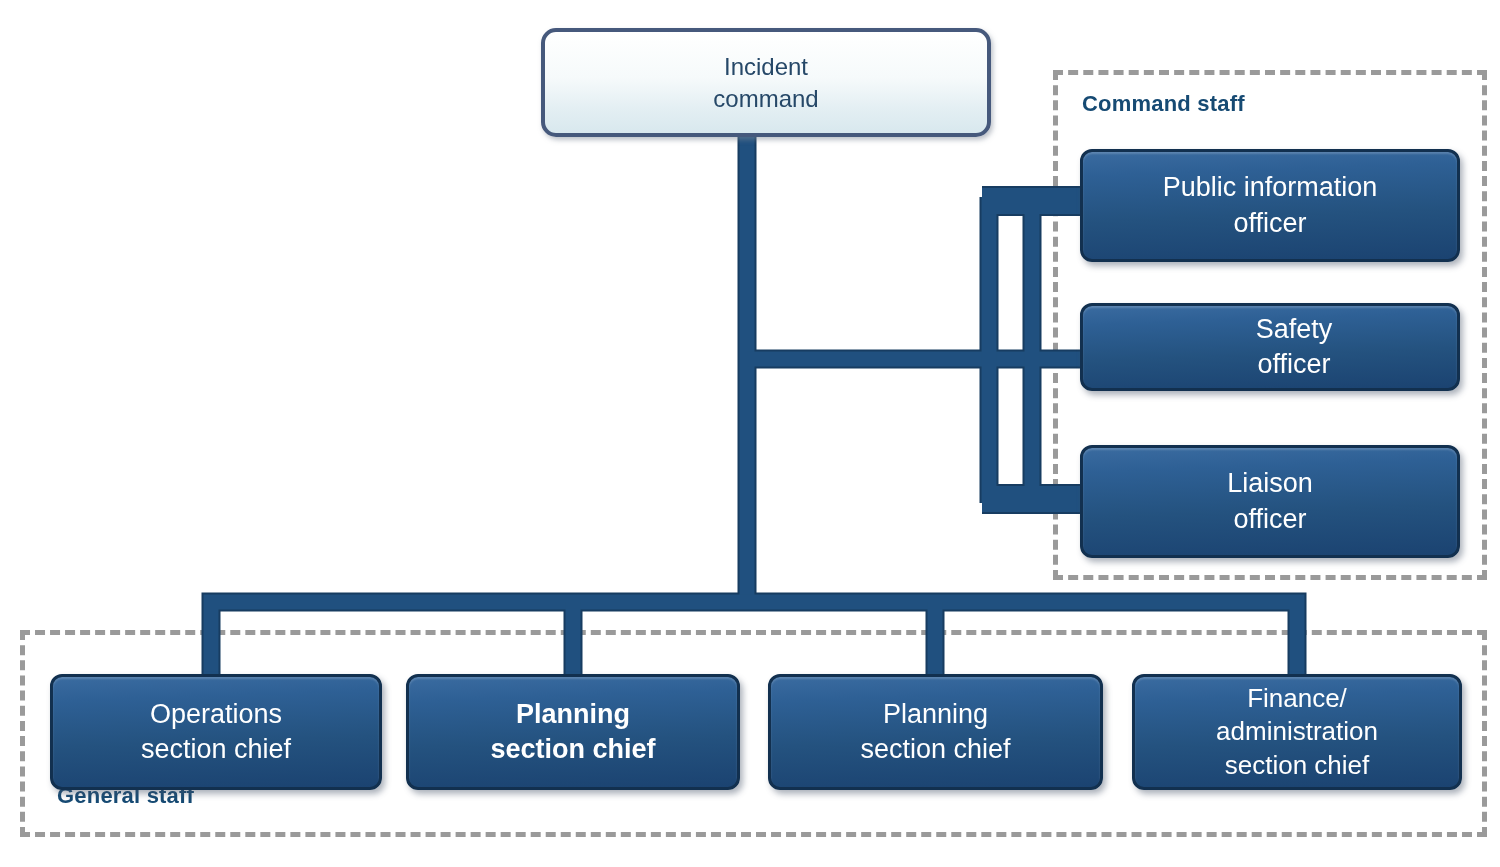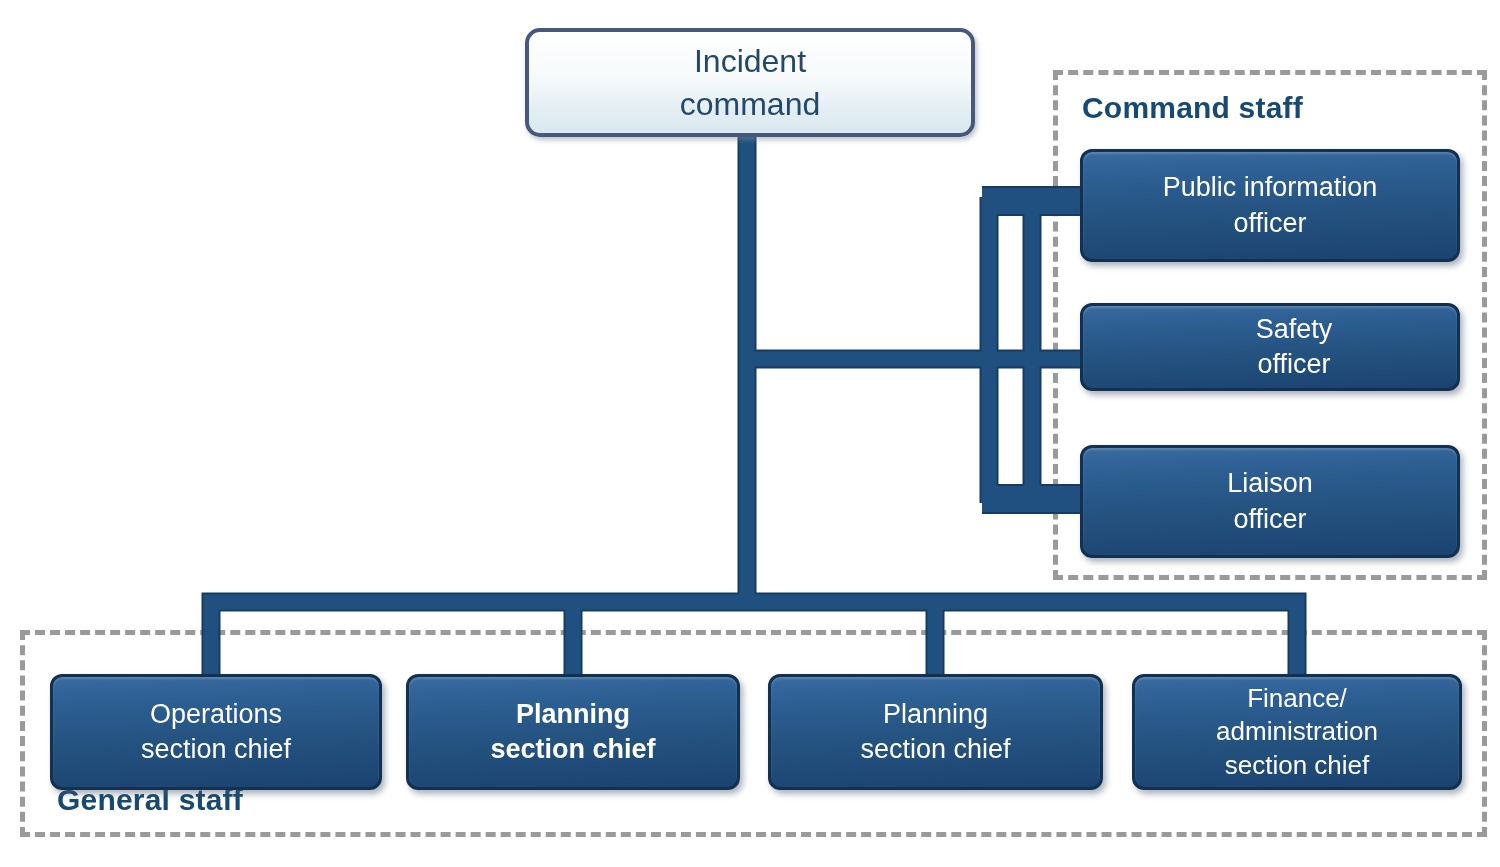--- a/index.html
+++ b/index.html
@@ -22,21 +22,21 @@
     border: 5px dashed #9a9a9a;
     background: transparent;
     box-sizing: border-box;
     z-index: 1;
   }
   .group-command { left: 1053px; top: 70px;  width: 434px;  height: 510px; }
   .group-general { left: 20px;   top: 630px; width: 1467px; height: 207px; }
 
   .group-label {
     position: absolute;
-    font-size: 30px;
+    font-size: 22px;
     font-weight: bold;
     color: #164a73;
     letter-spacing: 0.2px;
     white-space: nowrap;
   }
   .group-command .group-label { left: 24px; top: 16px; }
   .group-general .group-label { left: 32px; top: 148px; }
 
   
   .wires {
@@ -66,22 +66,23 @@
     line-height: 1.3;
   }
   .node-label { white-space: pre-line; }
 
   .node-root {
     background: linear-gradient(180deg, #ffffff 0%, #f6fafb 45%, #e4eff3 75%, #d8e8ee 100%);
     border: 4px solid #46597c;
     border-radius: 15px;
     box-shadow: 2px 3px 5px rgba(125, 135, 150, 0.5);
     color: #264868;
-    font-size: 32px;
+    font-size: 24px;
     line-height: 1.33;
+    margin-left: 16px;
   }
 
   
   .n-incident  { left: 525px;  top: 28px;  width: 450px; height: 109px; }
   .n-public    { left: 1080px; top: 141px; width: 380px; height: 113px; margin-top: 8px; }
   .n-safety    { left: 1080px; top: 303px; width: 380px; height: 88px; padding-left: 48px; }
   .n-liaison   { left: 1080px; top: 445px; width: 380px; height: 113px; }
   .n-operations{ left: 50px;   top: 674px; width: 332px; height: 116px; }
   .n-planning  { left: 406px;  top: 674px; width: 334px; height: 116px; font-weight: bold; }
   .n-logistics { left: 768px;  top: 674px; width: 335px; height: 116px; }

